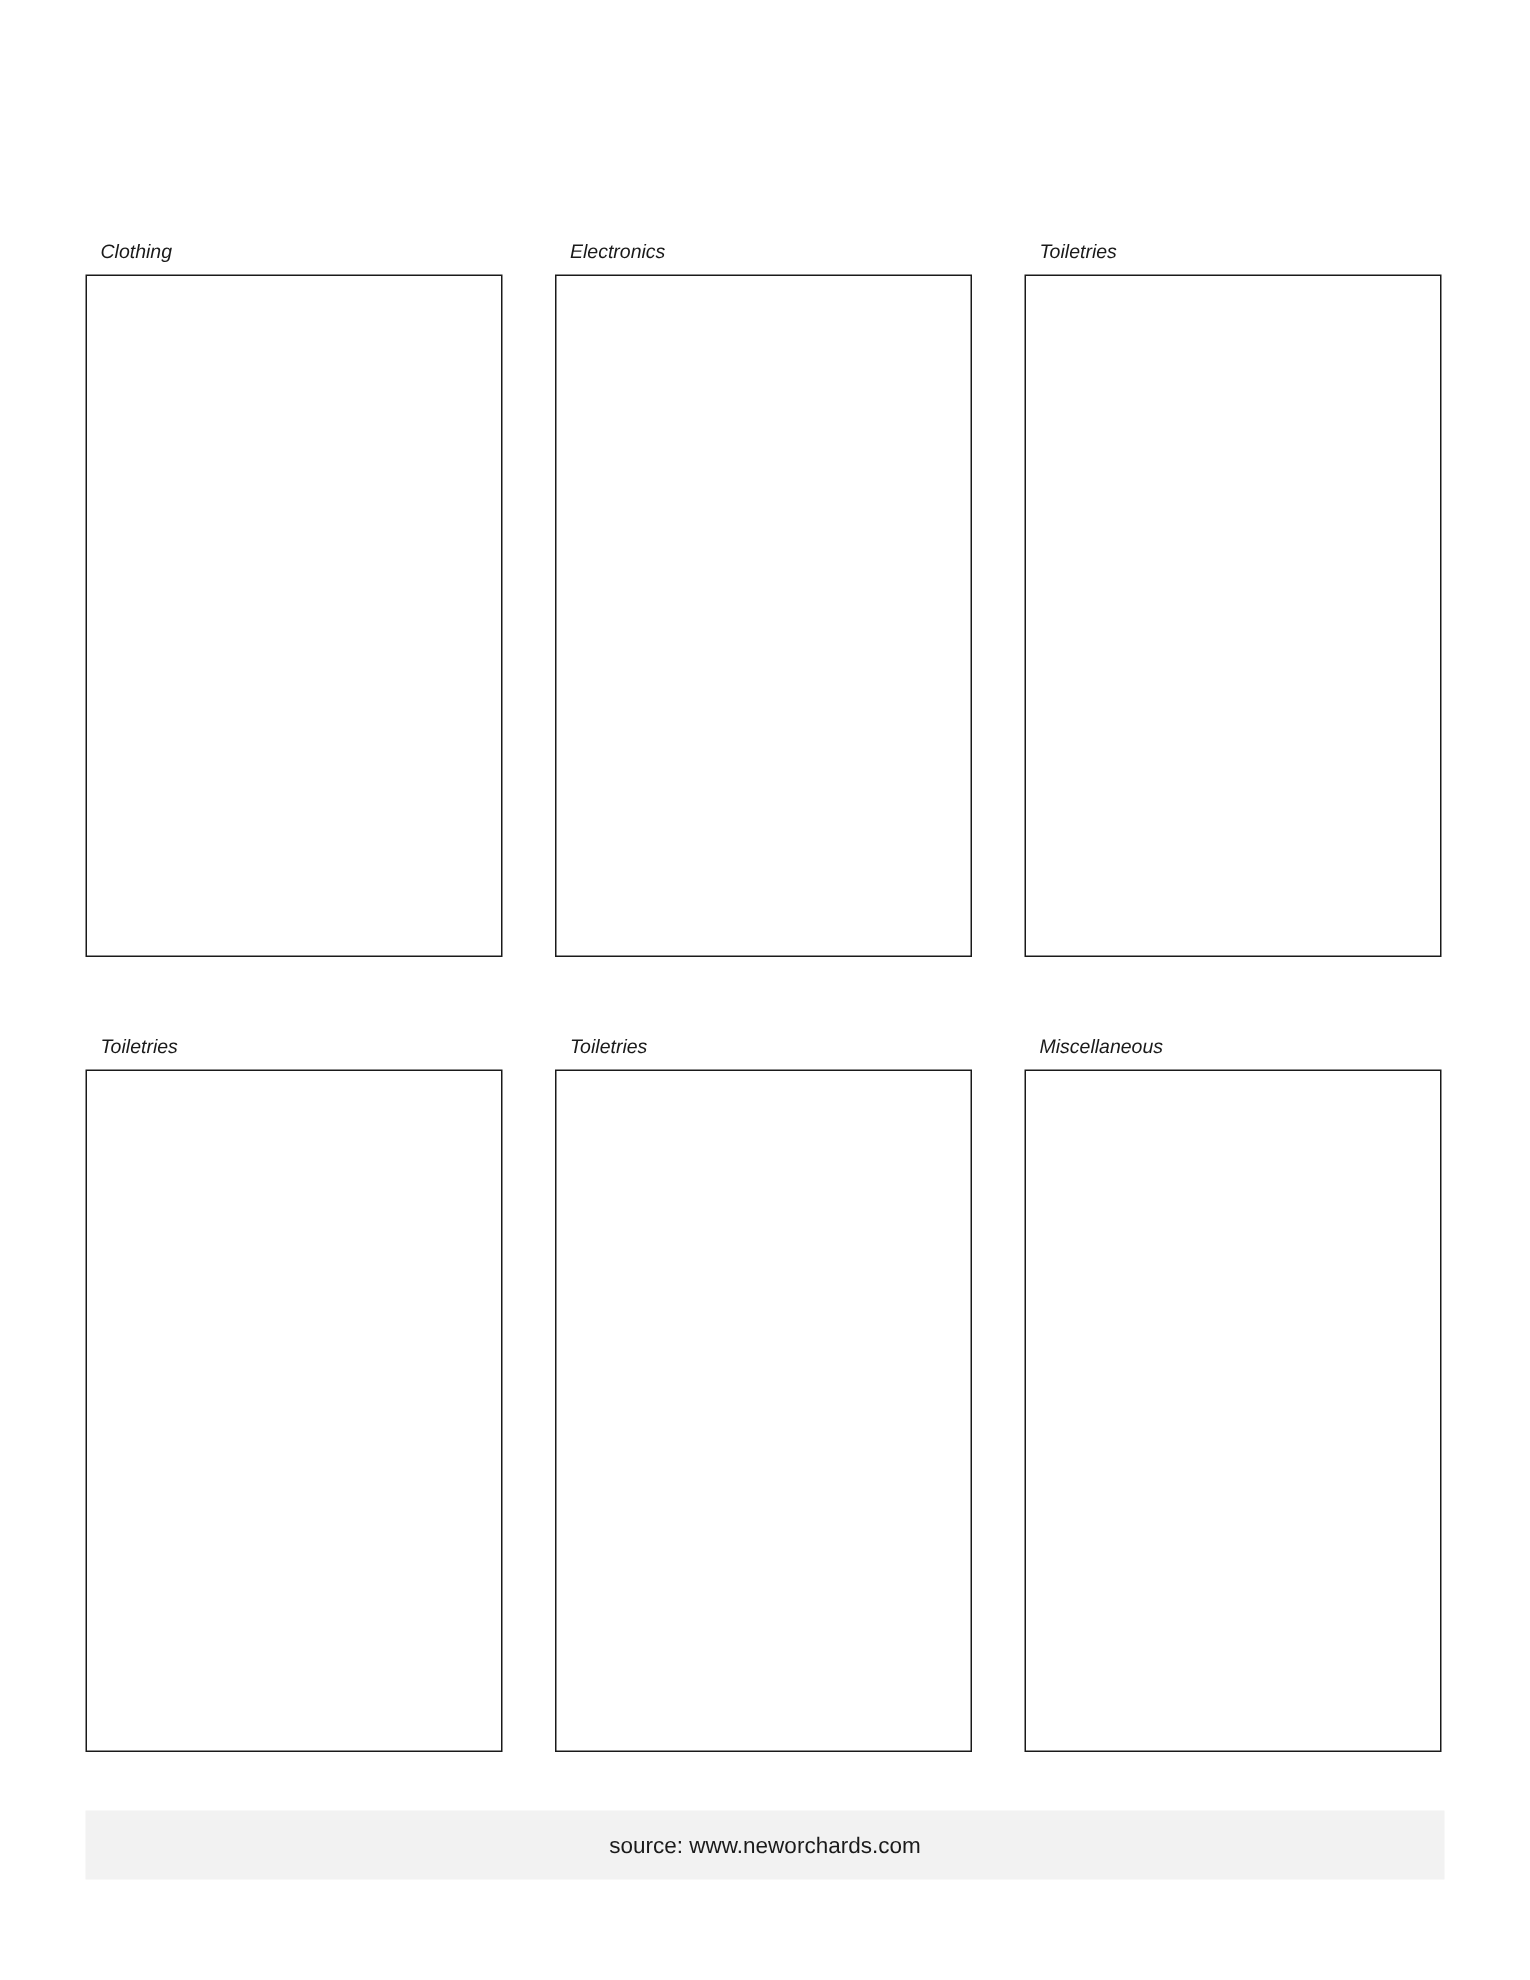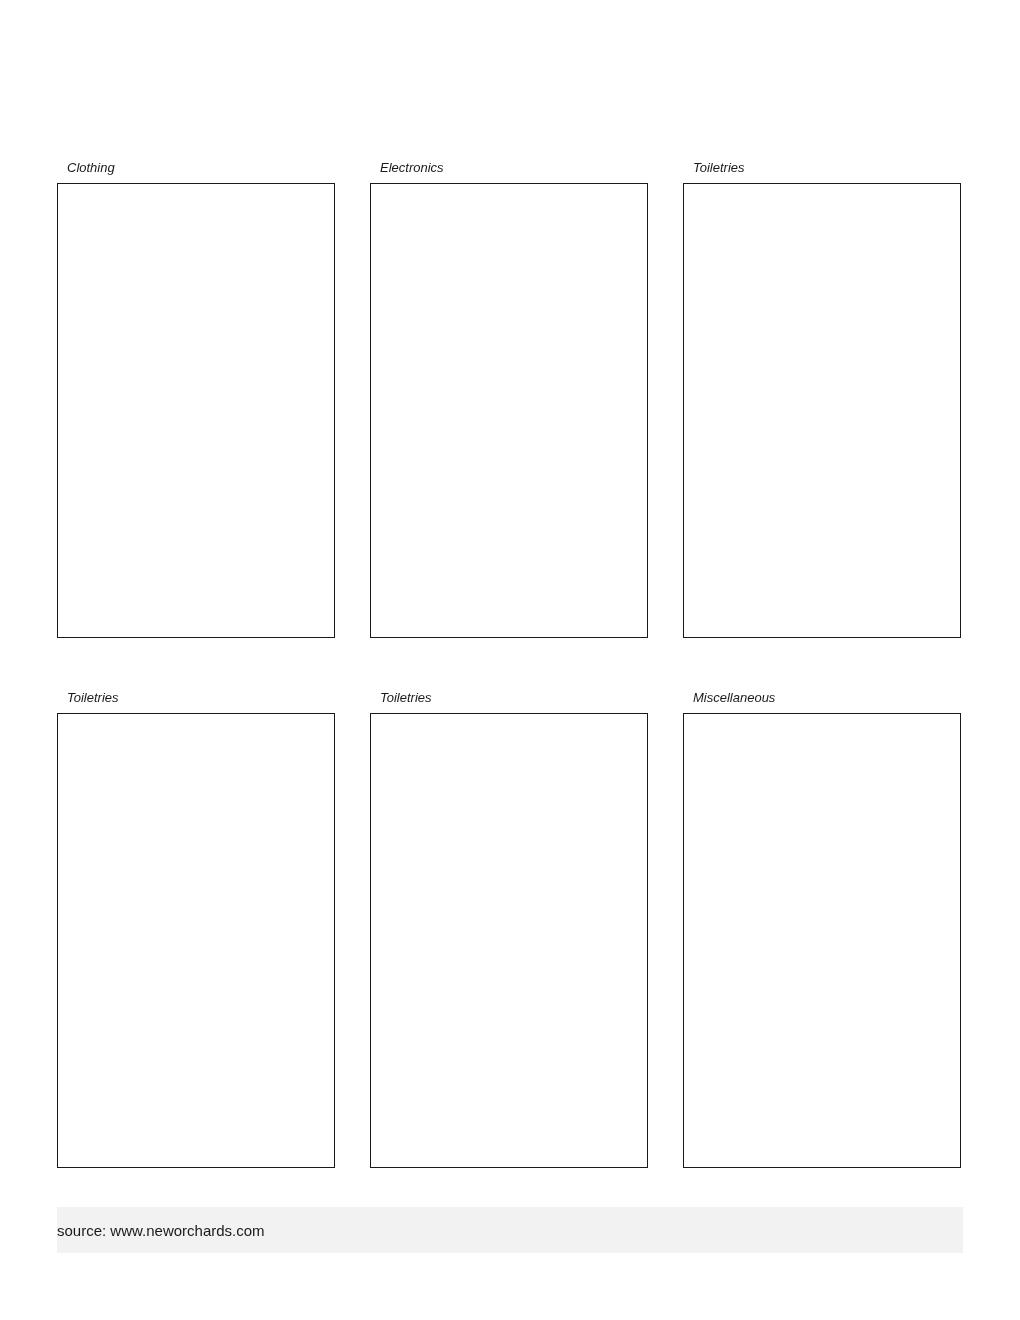--- a/index.html
+++ b/index.html
@@ -72,20 +72,21 @@
   }
   .footer-bar {
     position: absolute;
     left: 57px;
     top: 1207px;
     width: 906px;
     height: 46px;
     background: #f2f2f2;
     display: flex;
     align-items: center;
+    justify-content: center;
   }
   .footer-text {
     font-size: 15px;
     color: #1a1a1a;
     font-family: "Liberation Sans", sans-serif;
   }
 </style>
 </head>
 <body>
 

